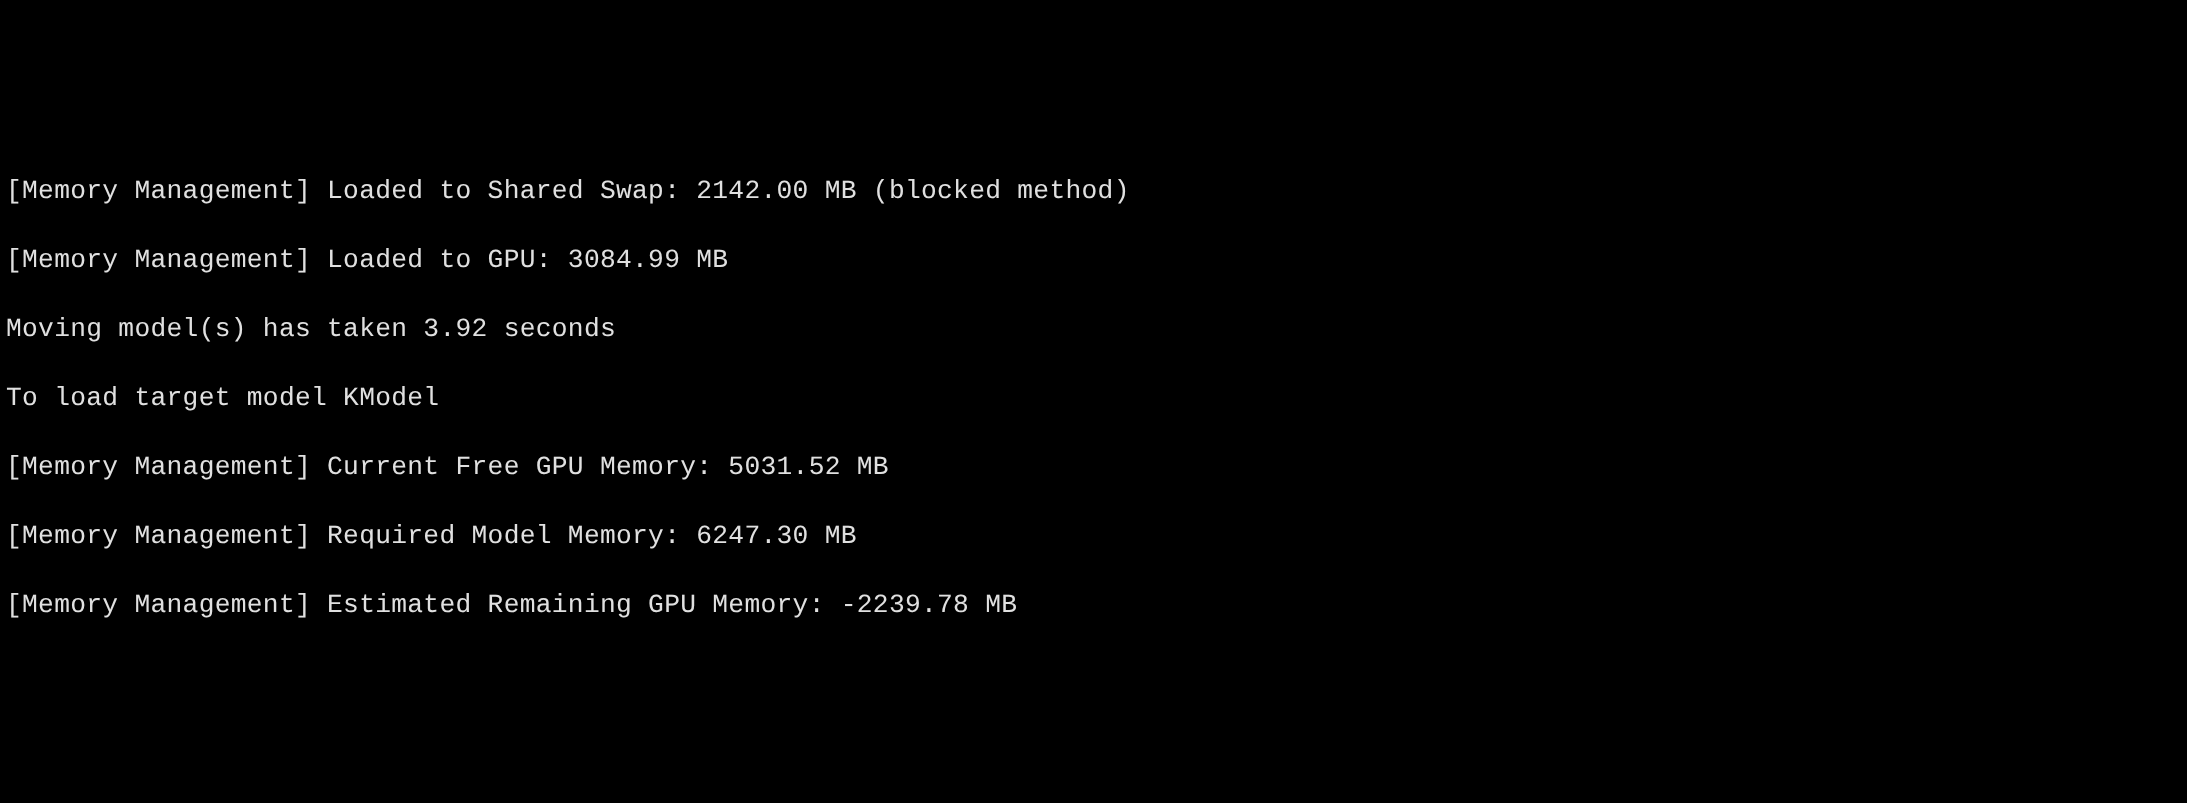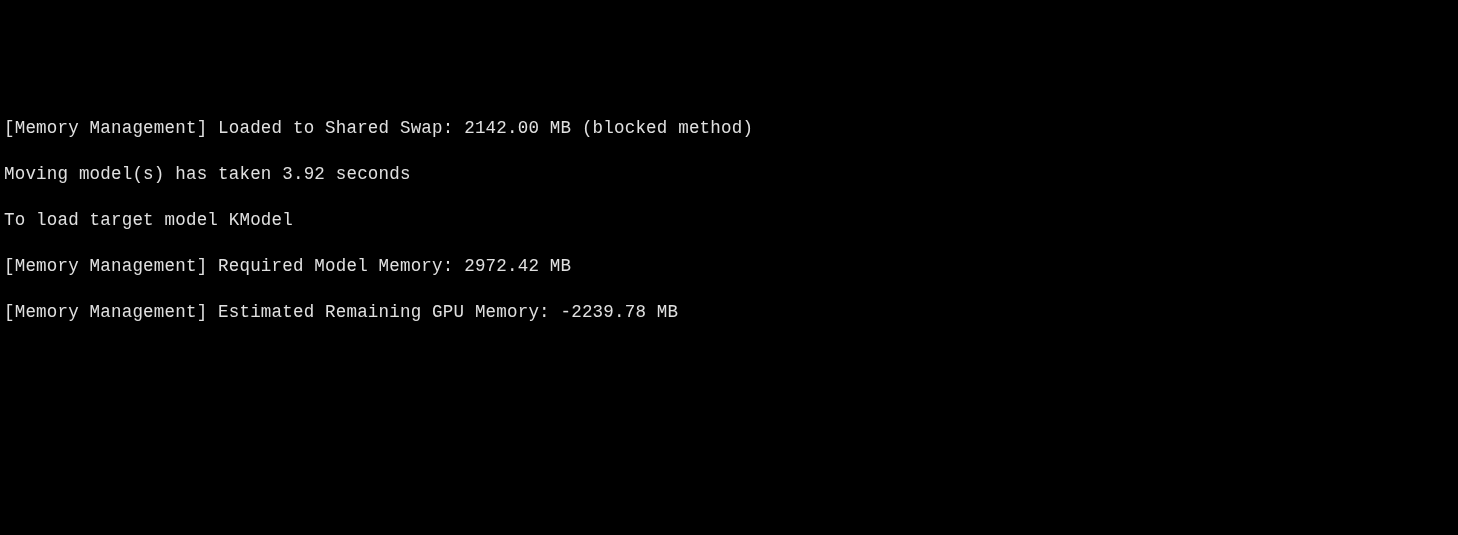--- a/index.html
+++ b/index.html
@@ -27,23 +27,25 @@
       height: 23px;
     }
   </style>
 </head>
 <body>
 
 
 
 <div class="terminal">
 <span class="line">[Memory Management] Loaded to Shared Swap: 2142.00 MB (blocked method)</span>
+<span class="line">[Memory Management] Loaded to GPU: 3084.99 MB</span>
 <span class="line">Moving model(s) has taken 3.92 seconds</span>
 <span class="line">To load target model KModel</span>
-<span class="line">[Memory Management] Required Model Memory: 2972.42 MB</span>
+<span class="line">[Memory Management] Current Free GPU Memory: 5031.52 MB</span>
+<span class="line">[Memory Management] Required Model Memory: 6247.30 MB</span>
 <span class="line">[Memory Management] Estimated Remaining GPU Memory: -2239.78 MB</span>
 
 
 
 
 
 
 
 
 

